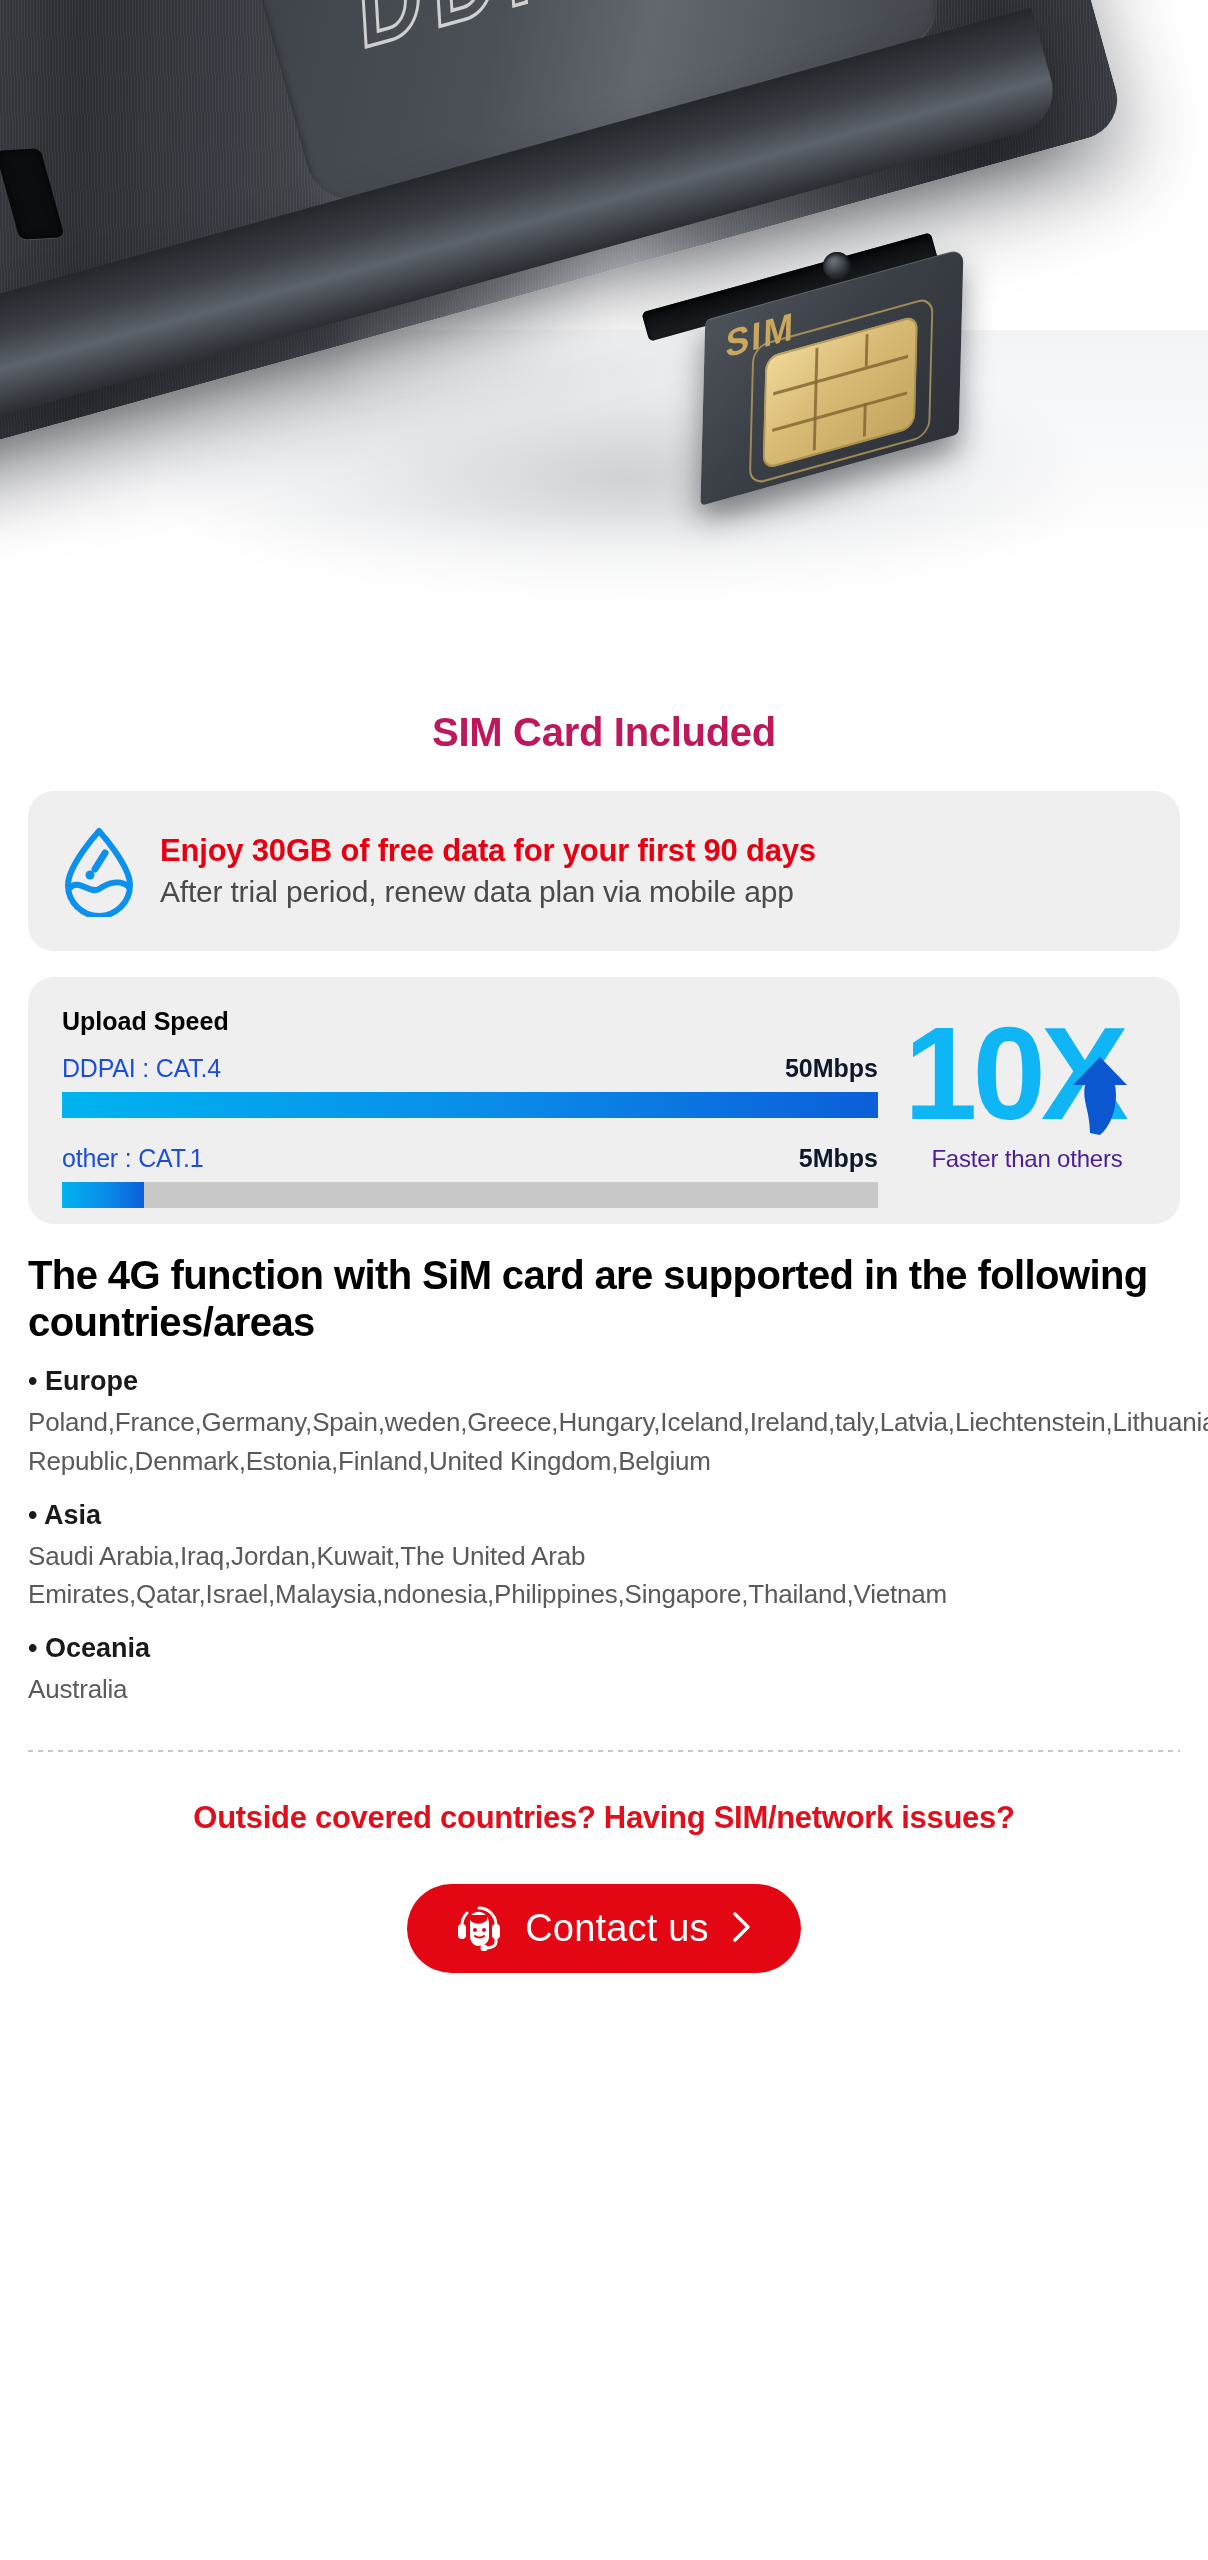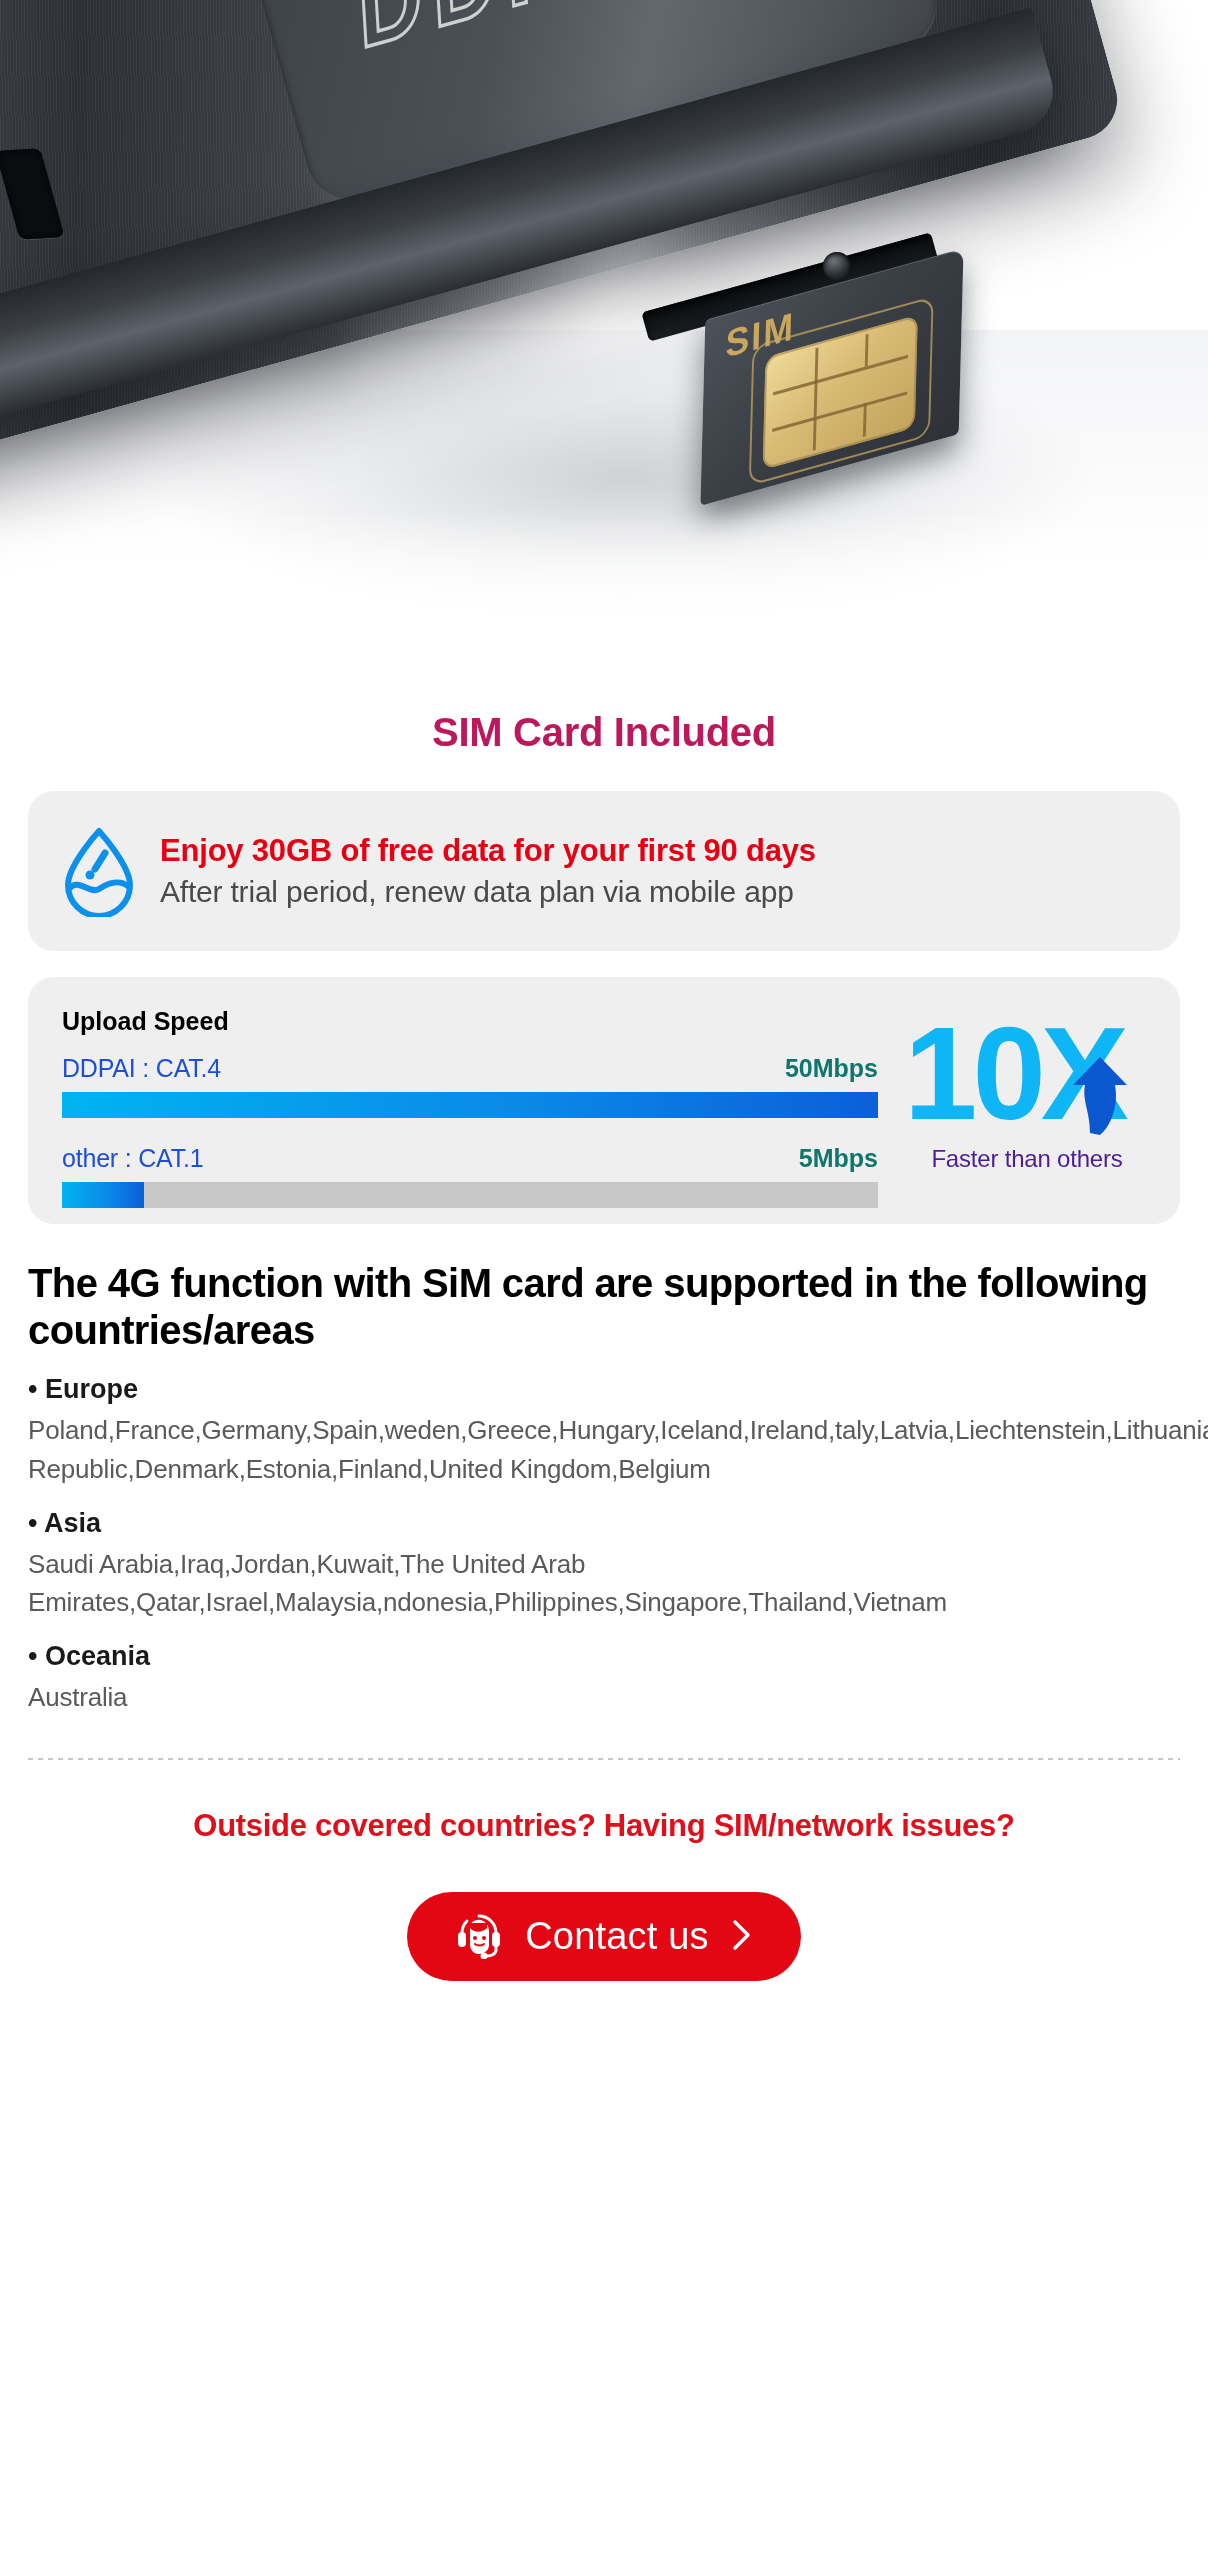--- a/index.html
+++ b/index.html
@@ -258,21 +258,21 @@
     color: #000000;
     margin-bottom: 18px;
   }
   .bar-row-label {
     display: flex;
     justify-content: space-between;
     align-items: baseline;
     margin-bottom: 9px;
   }
   .bar-name { font-size: 25px; color: #1d4ed8; letter-spacing: -0.2px; }
-  .bar-value { font-size: 25px; font-weight: 700; color: #0f766e; }
+  .bar-value { font-size: 25px; font-weight: 700; color: #0f172a; }
   .bar-track {
     position: relative;
     height: 26px;
     background: #c8c8c8;
     overflow: hidden;
   }
   .bar-fill {
     position: absolute; left: 0; top: 0; bottom: 0;
     background: linear-gradient(90deg, #00b4f0 0%, #0a8ae8 55%, #0b5fd8 100%);
   }
@@ -288,21 +288,21 @@
   }
   .ten-x { position: relative; width: 246px; height: 124px; }
   .faster-label {
     margin-top: 6px;
     font-size: 24px;
     color: #4c1d95;
     letter-spacing: -0.2px;
   }
 
   
-  .countries { padding: 0 28px; margin-top: 36px; }
+  .countries { padding: 0 28px; margin-top: 28px; }
   .countries-title {
     font-size: 40px;
     font-weight: 700;
     color: #000000;
     line-height: 1.18;
     letter-spacing: -0.6px;
   }
   .region-name {
     font-size: 27px;
     font-weight: 700;

